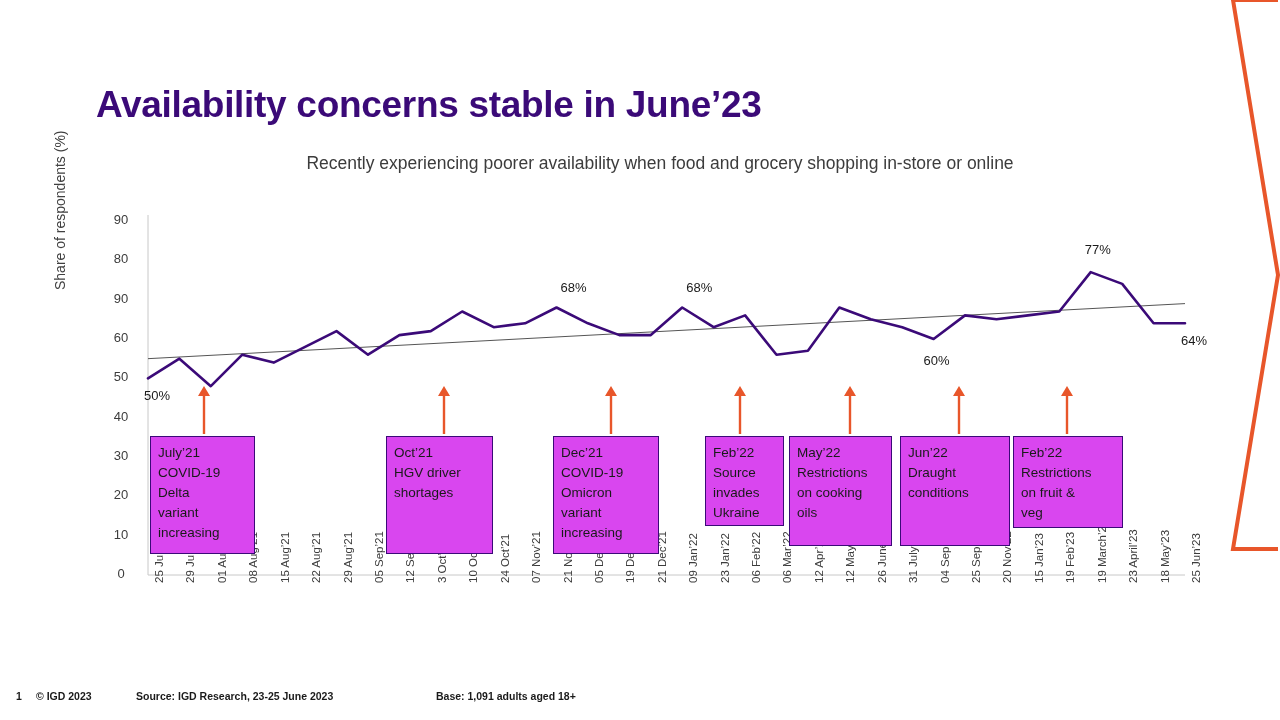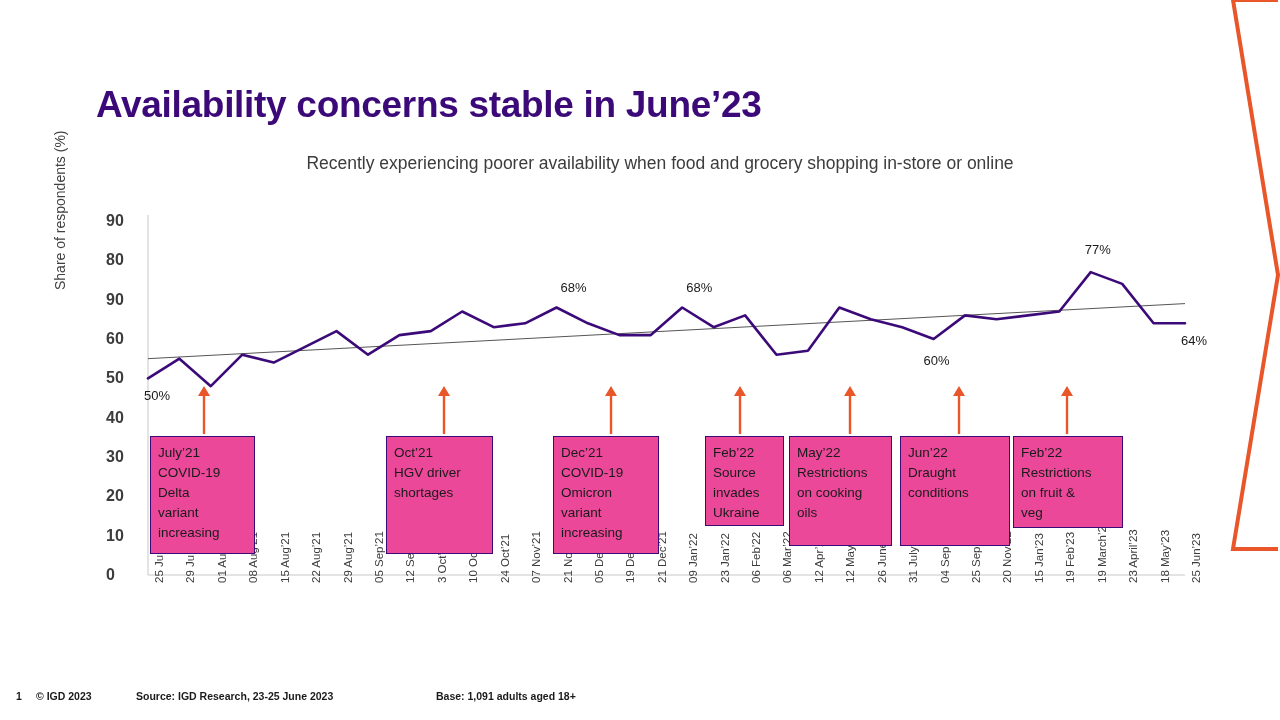--- a/index.html
+++ b/index.html
@@ -58,45 +58,44 @@
   }
   .plot {
     position: absolute;
     left: 0;
     top: 0;
     width: 1280px;
     height: 720px;
   }
   .ytick {
     position: absolute;
-    font-size: 16px;
+    font-size: 13px;
     color: #3c3c3c;
-    text-align: left;
+    text-align: center;
     width: 30px;
-    font-weight: bold;
   }
   .xtick {
     position: absolute;
     font-size: 11.5px;
     color: #3c3c3c;
     transform: rotate(-90deg);
     transform-origin: left top;
     white-space: nowrap;
   }
   .dlabel {
     position: absolute;
     font-size: 13px;
     font-weight: normal;
     color: #1a1a1a;
     white-space: nowrap;
   }
   .annbox {
     position: absolute;
     border: 1.4px solid #3b0a78;
-    background: #ec4899;
+    background: #d946ef;
     box-sizing: border-box;
     padding: 6px 13px 4px 7px;
     font-size: 13.5px;
     line-height: 1.48;
     color: #1a1a1a;
   }
   .footer {
     position: absolute;
     bottom: 8px;
     left: 0;

